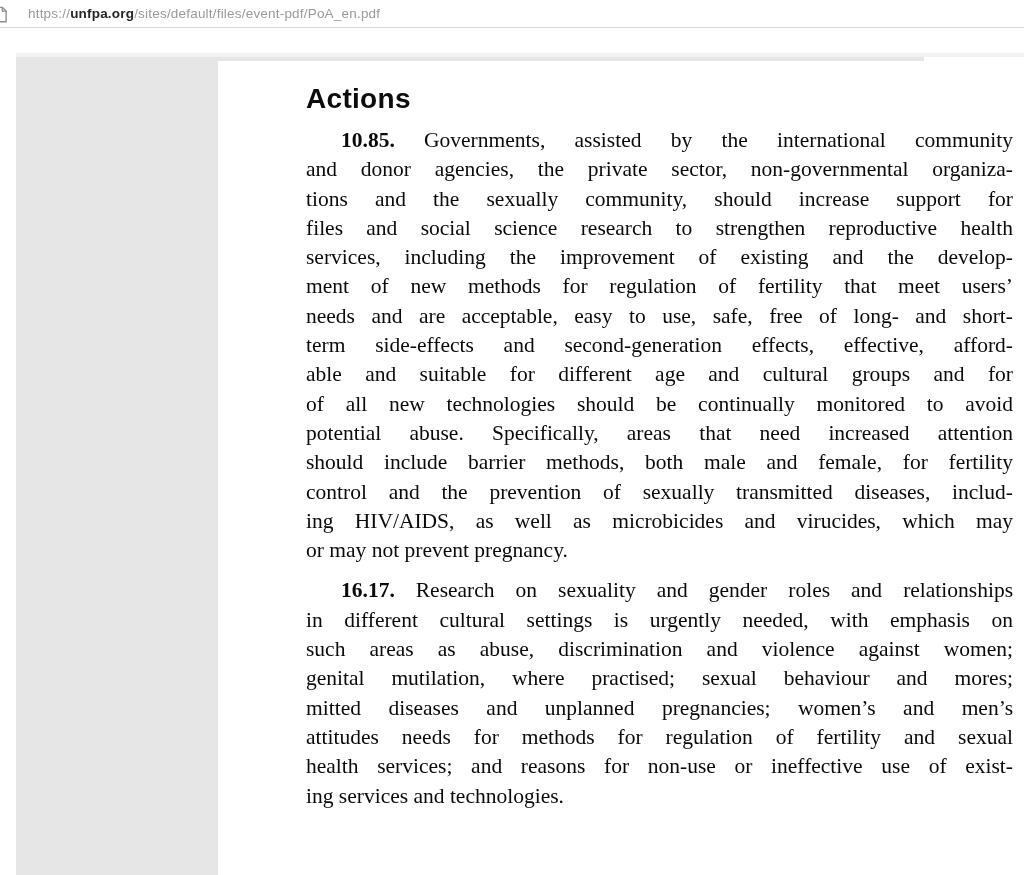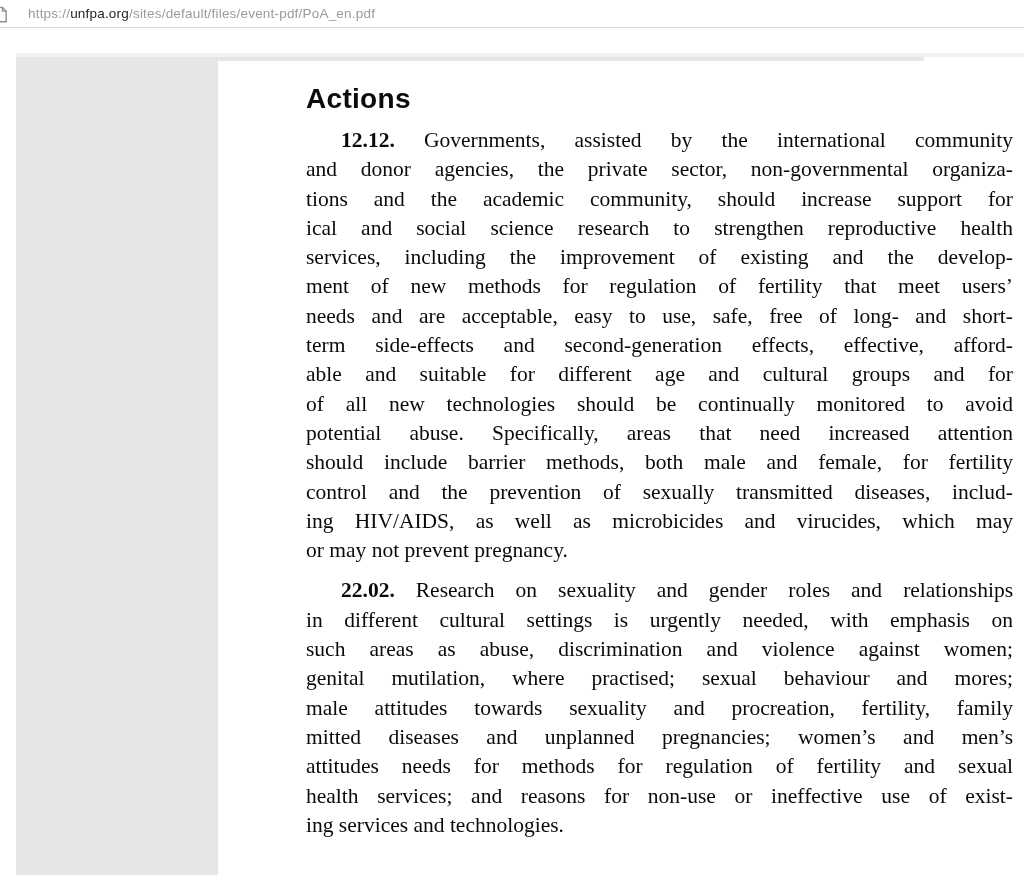--- a/index.html
+++ b/index.html
@@ -6,21 +6,21 @@
   html, body { width:1024px; height:875px; overflow:hidden; background:#fff;
                font-family:"Liberation Sans", sans-serif; }
   .stage { position:relative; width:1024px; height:875px; overflow:hidden; background:#fff; }
 
   
   .urlbar { position:absolute; top:0; left:0; width:1024px; height:28px;
             background:#ffffff; border-bottom:1px solid #d9d9d9; }
   .doc-icon { position:absolute; left:-7px; top:6px; width:15px; height:17px; color:#8f8f8f; }
   .url { position:absolute; left:28px; top:0; height:27px; line-height:27px;
          font-size:13.5px; color:#9a9a9a; letter-spacing:.2px; white-space:nowrap; }
-  .url .domain { color:#252525; font-weight:400; }
+  .url .domain { color:#252525; font-weight:700; }
 
   
   .viewer { position:absolute; top:29px; left:16px; width:908px; height:846px; background:#e6e6e6;margin-top:24px; }
   .viewer-topstrip { position:absolute; top:0; left:0; width:1024px; height:4px; background:#f1f1f1; }
   .pdf-page { position:absolute; left:202px; top:8px; width:870px; height:838px; background:#ffffff; }
 
   
   .content { position:absolute; left:88px; top:22px; width:707px; }
   .heading { font-family:"Liberation Sans", sans-serif; font-size:28px; font-weight:700;
              color:#0c0c0c; line-height:32px; letter-spacing:.3px; }
@@ -48,43 +48,42 @@
 
   <div class="viewer">
     <div class="viewer-topstrip"></div>
 
     <div class="pdf-page">
       <div class="content">
 
         <div class="heading">Actions</div>
 
         <div class="para">
-          <div class="line first"><span class="pnum">12.12.</span><span> Governments, assisted by the international community</span></div>
+          <div class="line first"><span class="pnum">10.85.</span><span> Governments, assisted by the international community</span></div>
           <div class="line">and donor agencies, the private sector, non-governmental organiza-</div>
-          <div class="line">tions and the academic community, should increase support for</div>
-          <div class="line">ical and social science research to strengthen reproductive health</div>
+          <div class="line">tions and the sexually community, should increase support for</div>
+          <div class="line">files and social science research to strengthen reproductive health</div>
           <div class="line">services, including the improvement of existing and the develop-</div>
           <div class="line">ment of new methods for regulation of fertility that meet users’</div>
           <div class="line">needs and are acceptable, easy to use, safe, free of long- and short-</div>
           <div class="line">term side-effects and second-generation effects, effective, afford-</div>
           <div class="line">able and suitable for different age and cultural groups and for</div>
           <div class="line">of all new technologies should be continually monitored to avoid</div>
           <div class="line">potential abuse. Specifically, areas that need increased attention</div>
           <div class="line">should include barrier methods, both male and female, for fertility</div>
           <div class="line">control and the prevention of sexually transmitted diseases, includ-</div>
           <div class="line">ing HIV/AIDS, as well as microbicides and virucides, which may</div>
           <div class="line last">or may not prevent pregnancy.</div>
         </div>
 
         <div class="para">
-          <div class="line first"><span class="pnum">22.02.</span><span> Research on sexuality and gender roles and relationships</span></div>
+          <div class="line first"><span class="pnum">16.17.</span><span> Research on sexuality and gender roles and relationships</span></div>
           <div class="line">in different cultural settings is urgently needed, with emphasis on</div>
           <div class="line">such areas as abuse, discrimination and violence against women;</div>
           <div class="line">genital mutilation, where practised; sexual behaviour and mores;</div>
-          <div class="line">male attitudes towards sexuality and procreation, fertility, family</div>
           <div class="line">mitted diseases and unplanned pregnancies; women’s and men’s</div>
           <div class="line">attitudes needs for methods for regulation of fertility and sexual</div>
           <div class="line">health services; and reasons for non-use or ineffective use of exist-</div>
           <div class="line last">ing services and technologies.</div>
         </div>
 
       </div>
     </div>
   </div>
 </div>

